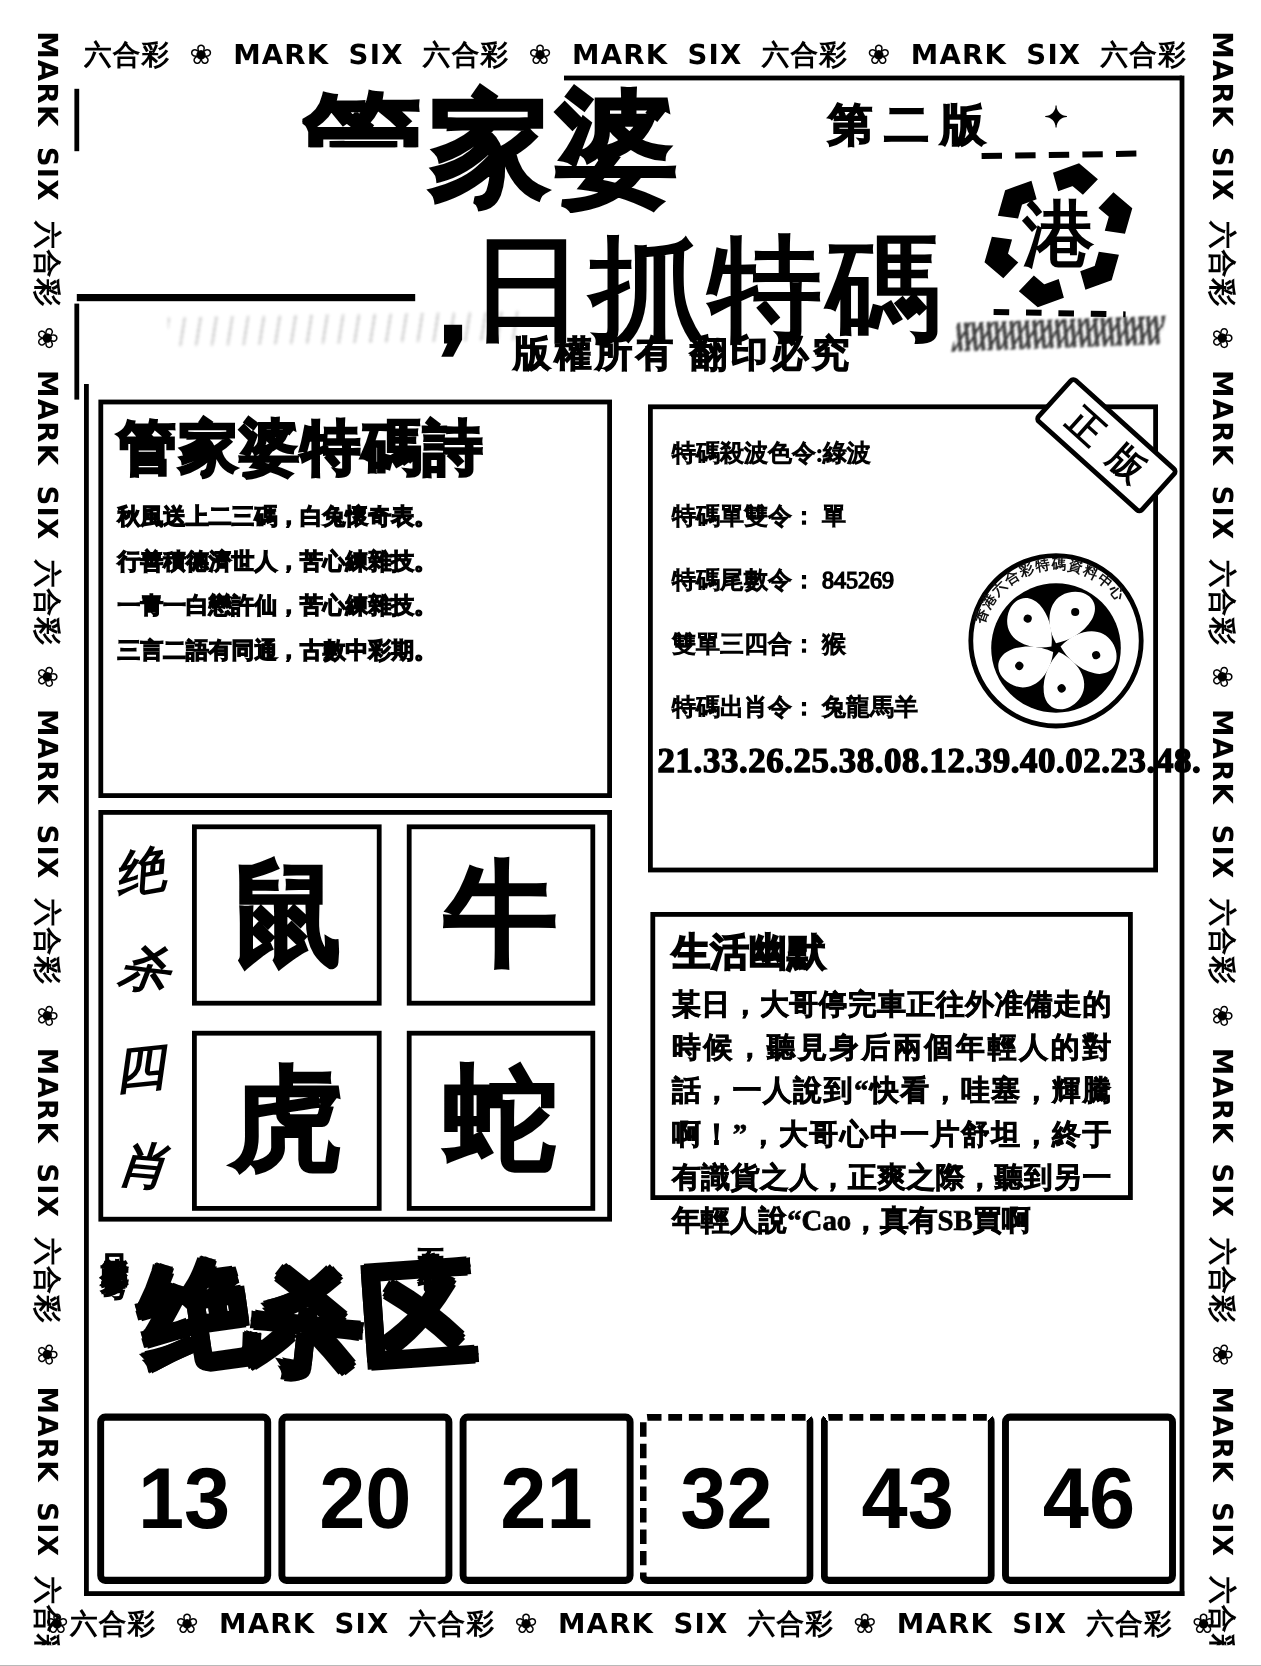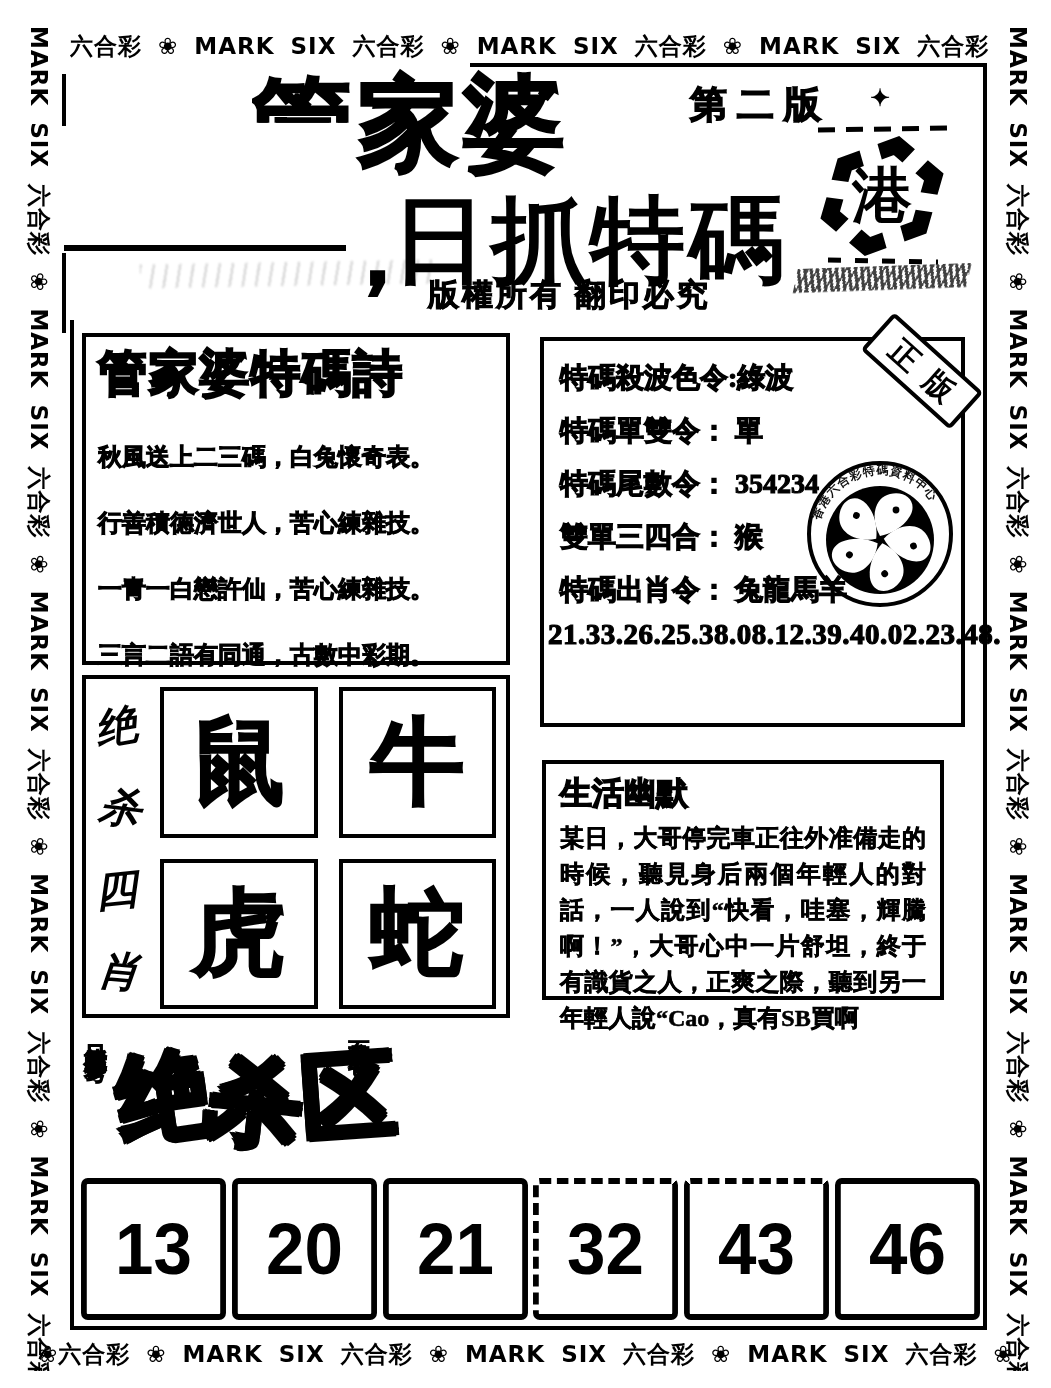--- a/index.html
+++ b/index.html
@@ -32,24 +32,24 @@
     filter:blur(0.7px);opacity:.8;transform:skewX(-14deg) rotate(-2deg);
   }
   .scribble{
     background:repeating-linear-gradient(100deg,#777 0 2px,transparent 2px 13px);
     filter:blur(1.2px);opacity:.35;transform:rotate(-1deg);
   }
   
   .box{border:4px solid #000;background:#fff;box-sizing:border-box;}
   .poem-box{padding:4px 12px 6px 12px;display:flex;flex-direction:column;}
   .poem-title{font-size:49px;font-weight:900;-webkit-text-stroke:2.5px #000;letter-spacing:2px;white-space:nowrap;}
-  .poem-line{font-size:24px;font-weight:900;-webkit-text-stroke:1px #000;margin-top:34px;white-space:nowrap;}
+  .poem-line{font-size:19px;font-weight:900;-webkit-text-stroke:1px #000;margin-top:11px;white-space:nowrap;}
   .send-line{font-size:30px;font-weight:900;-webkit-text-stroke:1.2px #000;margin-top:22px;text-align:center;white-space:nowrap;}
   .info-box{padding:12px 0 0 16px;}
-  .info-row{font-size:28px;font-weight:700;-webkit-text-stroke:1.2px #000;height:53px;line-height:50px;white-space:nowrap;}
+  .info-row{font-size:20px;font-weight:400;-webkit-text-stroke:1.2px #000;height:53px;line-height:50px;white-space:nowrap;}
   .win-numbers{font-size:29px;font-weight:900;-webkit-text-stroke:1.2px #000;margin-left:-12px;letter-spacing:.5px;white-space:nowrap;}
   .stamp{
     border:4px solid #000;border-radius:5px;background:#fff;
     transform:rotate(42deg);display:flex;align-items:center;justify-content:center;
     font-size:30px;font-weight:900;letter-spacing:16px;text-indent:16px;
   }
   
   .z-grid{display:grid;grid-template-columns:1fr 1fr;grid-template-rows:1fr 1fr;gap:21px;}
   .z-cell{border:4px solid #000;display:flex;align-items:center;justify-content:center;
     font-size:94px;font-weight:900;-webkit-text-stroke:2px #000;}
@@ -125,21 +125,21 @@
     <div class="poem-title">管家婆特碼詩</div>
     <div class="poem-line">秋風送上二三碼，白兔懷奇表。</div>
     <div class="poem-line">行善積德濟世人，苦心練雜技。</div>
     <div class="poem-line">一青一白戀許仙，苦心練雜技。</div>
     <div class="poem-line">三言二語有同通，古數中彩期。</div>
   </div>
 
   <div class="abs box info-box" style="left:540px;top:337px;width:425px;height:390px;">
     <div class="info-row">特碼殺波色令:綠波</div>
     <div class="info-row">特碼單雙令： 單</div>
-    <div class="info-row">特碼尾數令： 354234</div>
+    <div class="info-row">特碼尾數令： 845269</div>
     <div class="info-row">雙單三四合： 猴</div>
     <div class="info-row">特碼出肖令： 兔龍馬羊</div>
     <div class="win-numbers">21.33.26.25.38.08.12.39.40.02.23.48.</div>
   </div>
 
   <div class="abs stamp" style="left:862px;top:346px;width:112px;height:42px;">正版</div>
 
   <svg class="abs" style="left:800px;top:452px;" width="160" height="160" viewBox="0 0 160 160">
     <defs>
         <path id="arcTop" d="M 18,84 A 62,62 0 0 1 142,84"></path>

